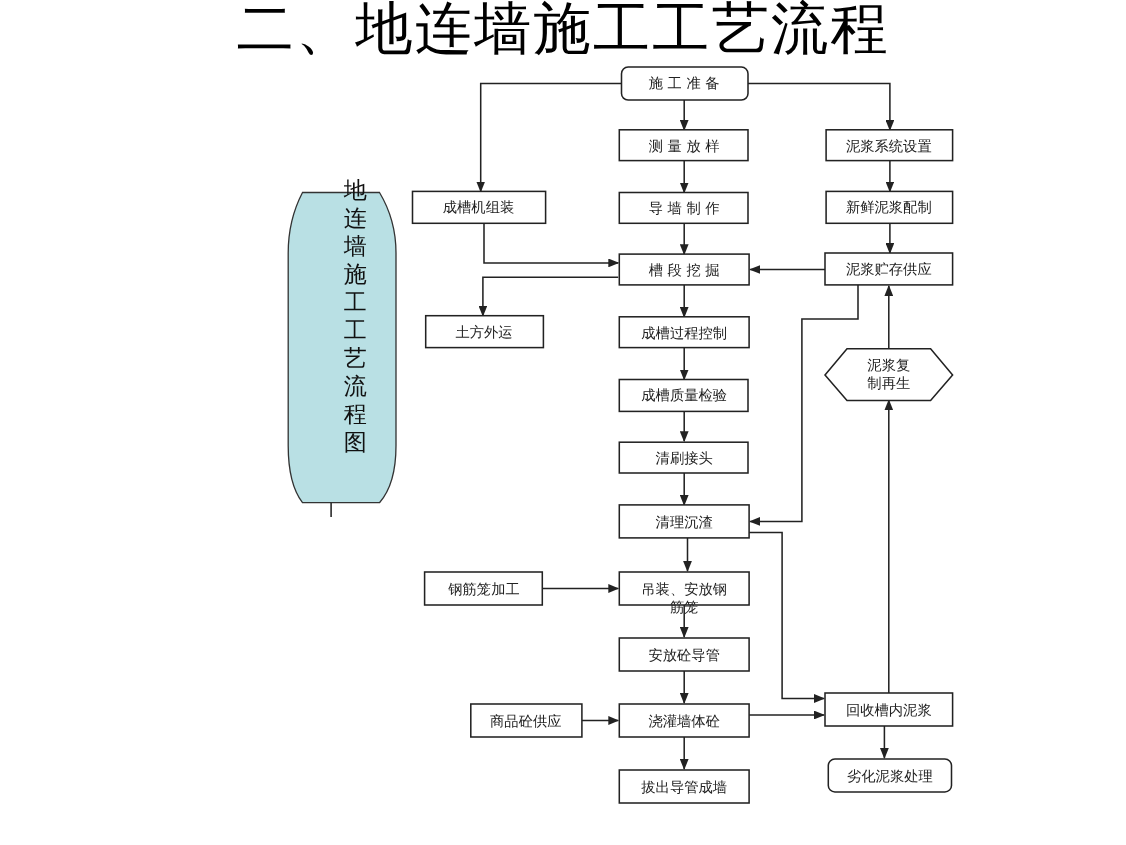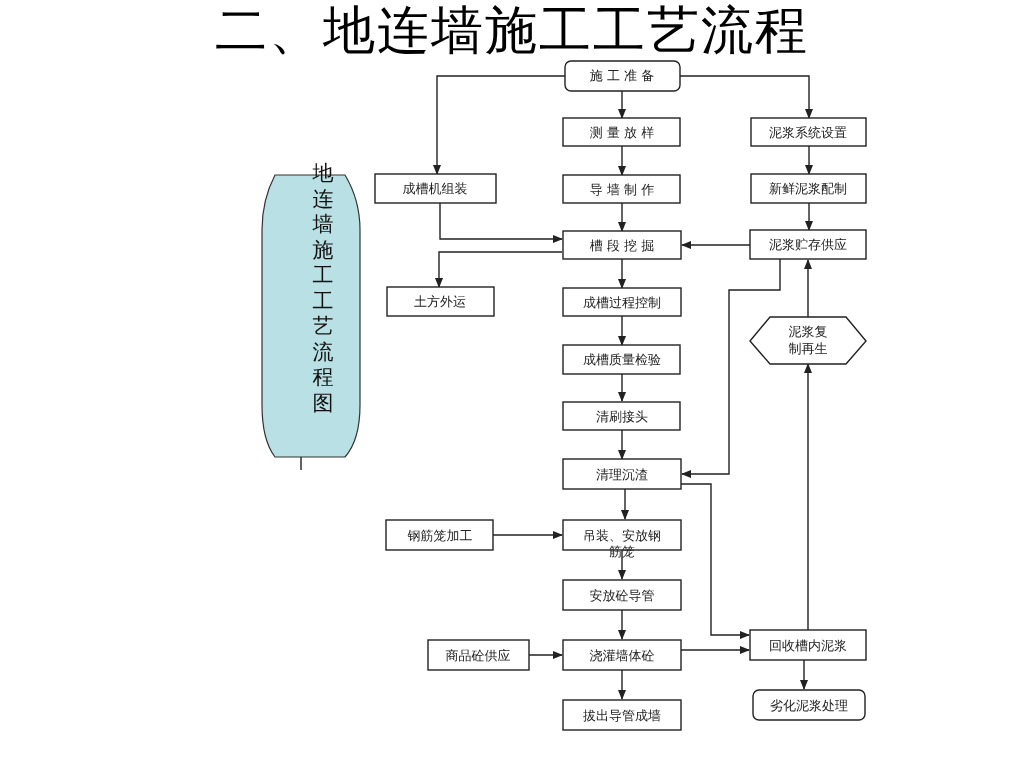--- a/index.html
+++ b/index.html
@@ -1,20 +1,20 @@
 <!DOCTYPE html>
 <html><head>
 <meta charset="utf-8">
 <style>
   html, body { margin: 0; padding: 0; background: #ffffff; }
   body { width: 1024px; height: 768px; position: relative; overflow: hidden;
          font-family: "DejaVu Serif", "Liberation Serif", serif; }
   .title { position: absolute; left: 0; top: 0; width: 1024px; text-align: center;
            font-size: 52px; line-height: 62px; color: #000; letter-spacing: 2px;
-           font-family: Liberation Serif, serif; }
+           font-family: Liberation Mono, monospace; }
   svg { position: absolute; left: 0; top: 0; }
   .box { fill: #ffffff; stroke: #222; stroke-width: 1.4; }
   .line { stroke: #222; stroke-width: 1.4; fill: none; }
   .lbl { font-family: "DejaVu Sans", "Liberation Sans", sans-serif; font-size: 13px; fill: #222; }
   .side { fill: #b9e0e4; stroke: #333; stroke-width: 1.2; }
   .sidetxt { font-family: "DejaVu Serif", "Liberation Serif", serif; font-size: 21px; fill: #111; }
 </style>
 </head>
 <body>
 

